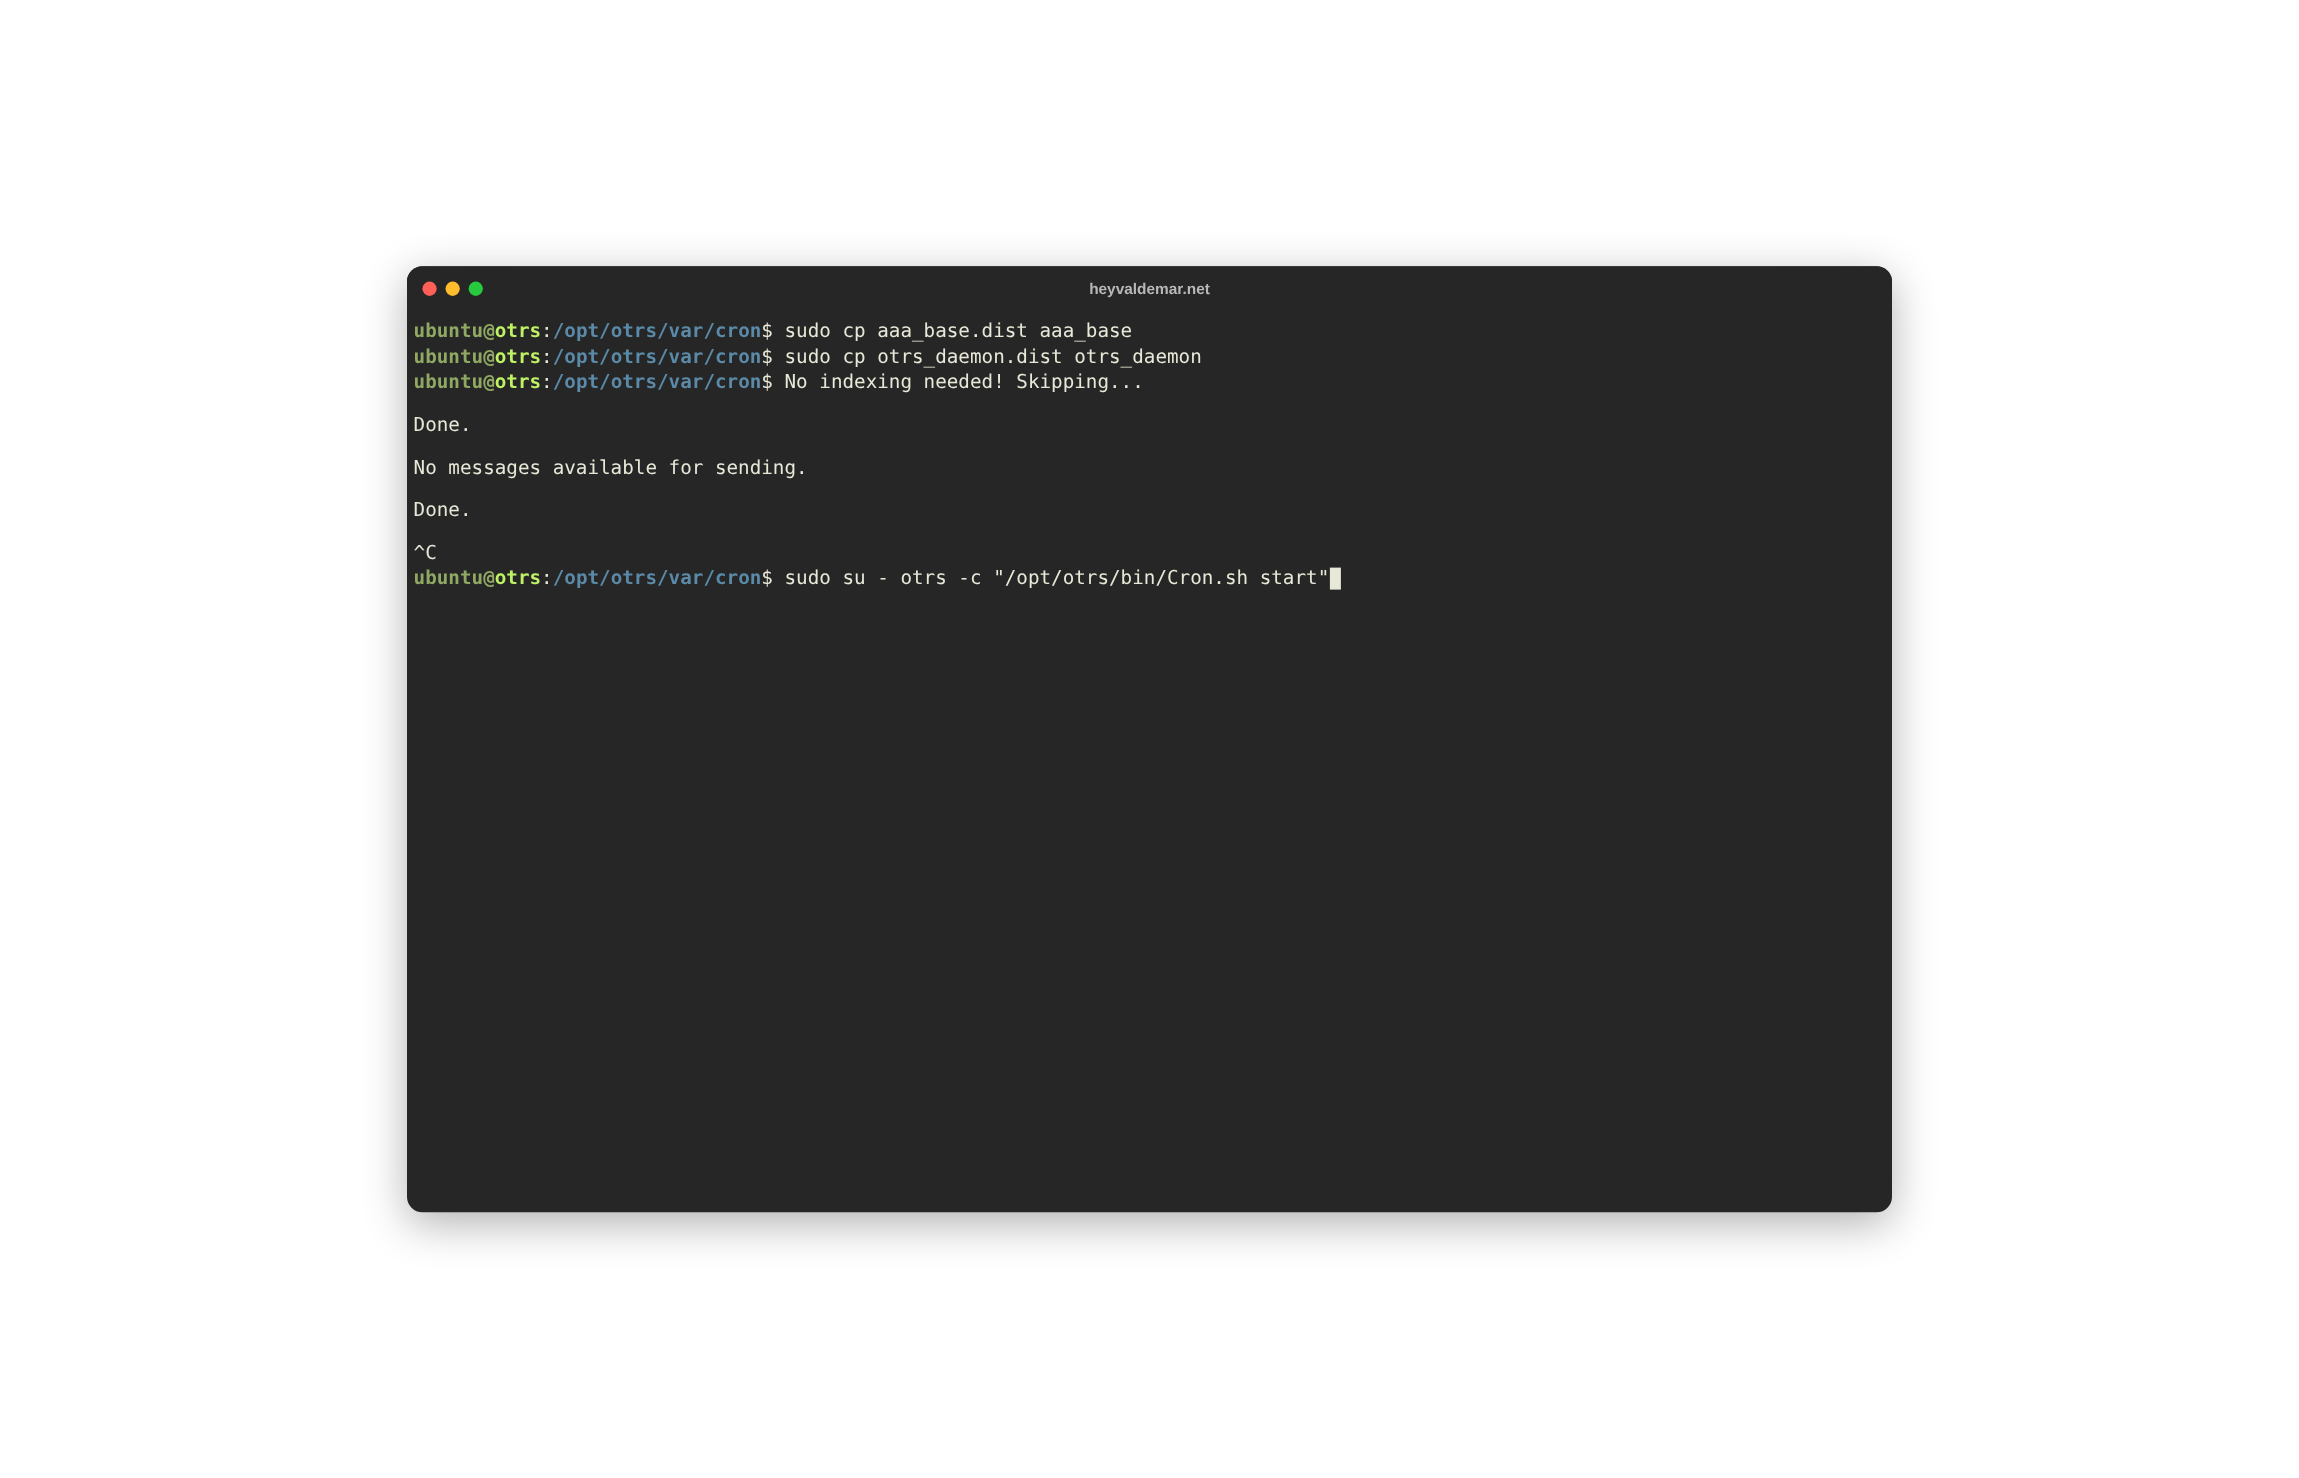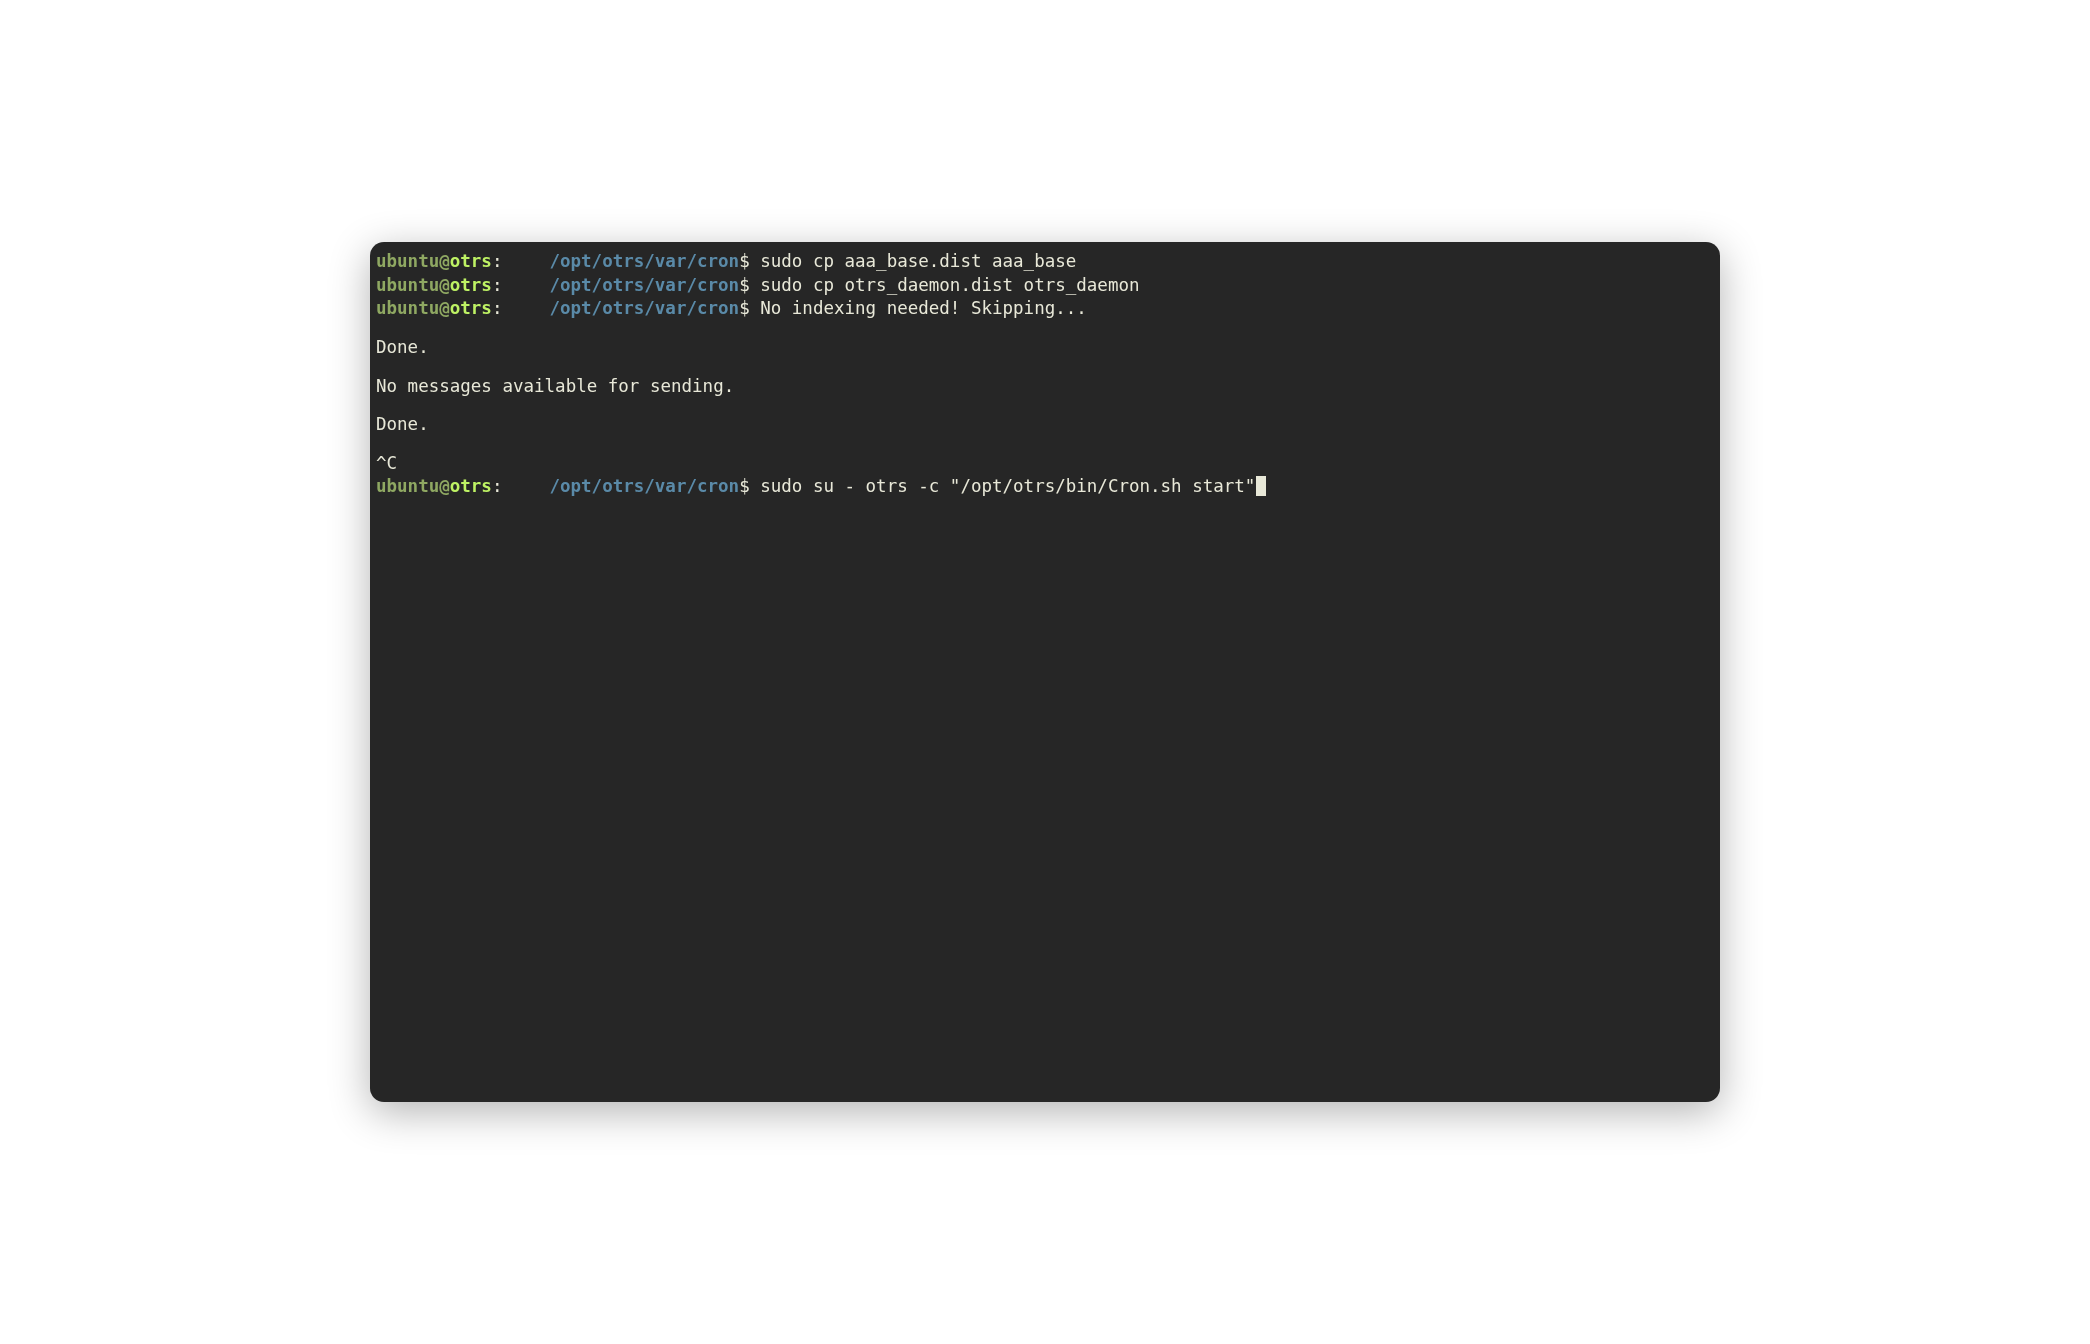--- a/index.html
+++ b/index.html
@@ -59,34 +59,42 @@
       padding: 8px 6px;
       font-family: "Menlo", "Monaco", "Consolas", monospace;
       font-size: 17.5px;
       line-height: 1.35;
       color: #e8e8d8;
       white-space: pre;
       overflow: hidden;
     }
     .prompt-user { color: #8fa862; font-weight: bold; text-align: right; }
     .prompt-host { color: #bef264; font-weight: bold; }
-    .prompt-path { color: #5a8aa8; font-weight: bold; margin-left: 47px; }
+    .prompt-path { color: #5a8aa8; font-weight: bold; }
     .prompt-symbol { color: #e8e8d8; }
     .command { color: #e8e8d8; }
     .output { color: #e8e8d8; margin-top: 15px; }
     .cursor {
       display: inline-block;
       width: 10px;
       height: 20px;
       background: #e8e8d8;
       vertical-align: text-bottom;
       margin-left: 1px;
     }
     .line {
       display: block;
     }
   </style>
 </head>
 <body>
 
 <div class="terminal-window">
+  <div class="title-bar">
+    <div class="window-controls">
+      <div class="control-btn close-btn"></div>
+      <div class="control-btn minimize-btn"></div>
+      <div class="control-btn maximize-btn"></div>
+    </div>
+    <div class="title-text">heyvaldemar.net</div>
+  </div>
   <div class="terminal-body"><span class="line"><span class="prompt-user">ubuntu</span><span class="prompt-user">@</span><span class="prompt-host">otrs</span><span class="prompt-symbol">:</span><span class="prompt-path">/opt/otrs/var/cron</span><span class="prompt-symbol">$ </span><span class="command">sudo cp aaa_base.dist aaa_base</span></span><span class="line"><span class="prompt-user">ubuntu</span><span class="prompt-user">@</span><span class="prompt-host">otrs</span><span class="prompt-symbol">:</span><span class="prompt-path">/opt/otrs/var/cron</span><span class="prompt-symbol">$ </span><span class="command">sudo cp otrs_daemon.dist otrs_daemon</span></span><span class="line"><span class="prompt-user">ubuntu</span><span class="prompt-user">@</span><span class="prompt-host">otrs</span><span class="prompt-symbol">:</span><span class="prompt-path">/opt/otrs/var/cron</span><span class="prompt-symbol">$ </span><span class="output">No indexing needed! Skipping...</span></span><span class="line output">Done.</span><span class="line output"></span><span class="line output">No messages available for sending.</span><span class="line output">Done.</span><span class="line output"></span><span class="line output">^C</span><span class="line"><span class="prompt-user">ubuntu</span><span class="prompt-user">@</span><span class="prompt-host">otrs</span><span class="prompt-symbol">:</span><span class="prompt-path">/opt/otrs/var/cron</span><span class="prompt-symbol">$ </span><span class="command">sudo su - otrs -c "/opt/otrs/bin/Cron.sh start"</span><span class="cursor"></span></span></div>
 </div>
 
 </body></html>

